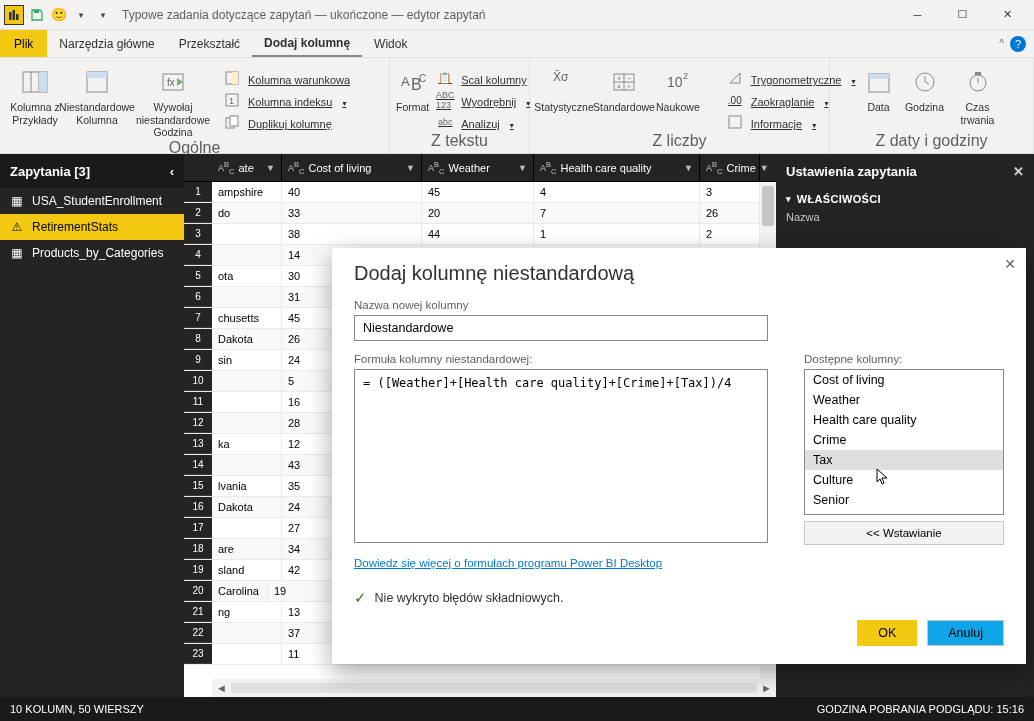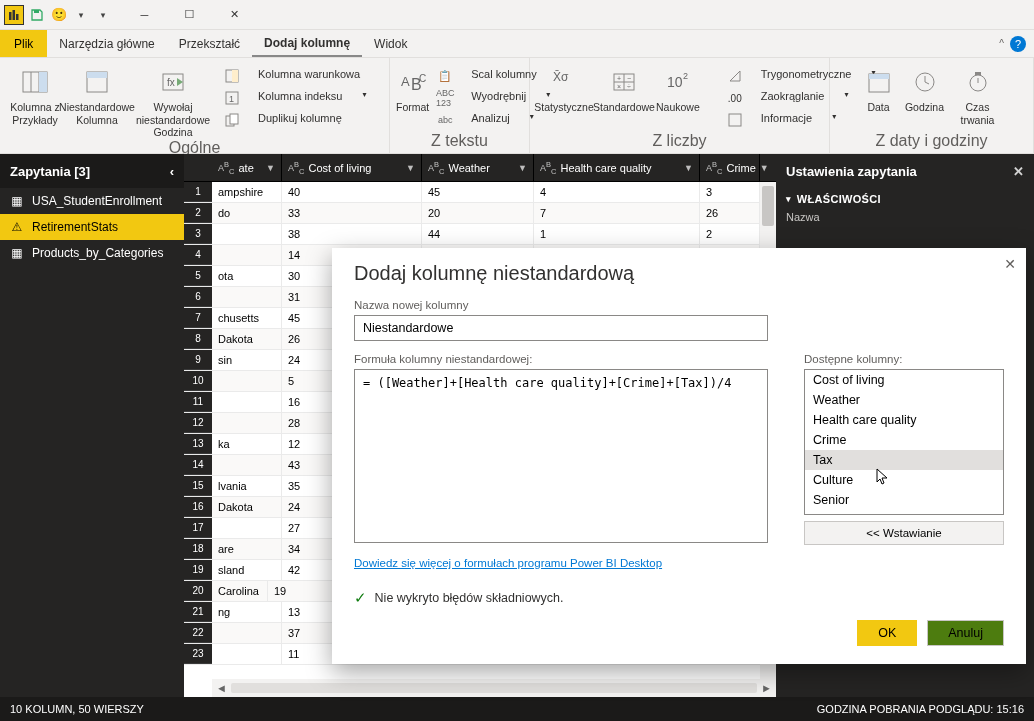--- a/index.html
+++ b/index.html
@@ -22,21 +22,21 @@
 .tabs-right { margin-left:auto; display:flex;align-items:center; padding-right:8px; gap:6px;}
 .help-circle { width:16px;height:16px;border-radius:50%;background:#0078d4;color:#fff;font-size:11px;display:flex;align-items:center;justify-content:center;}
 
 
 .ribbon { height: 96px; background:#f3f2f1; border-bottom:1px solid #e1dfdd; display:flex; }
 .ribbon-group { border-right:1px solid #e1dfdd; padding: 4px 6px 0; display:flex;flex-direction:column; }
 .ribbon-group-body { flex:1; display:flex; align-items:flex-start; gap:4px;}
 .ribbon-group-label { font-size:16px;color:#605e5c;text-align:center;padding-bottom:3px;}
 .rbtn-large { width:58px; display:flex;flex-direction:column;align-items:center;text-align:center;font-size:10.5px;color:#323130;line-height:1.2; padding-top:4px; cursor:pointer;}
 .rbtn-large .ricon { width:32px;height:32px;margin-bottom:3px; display:flex;align-items:center;justify-content:center;}
-.rbtn-small { display:flex;align-items:flex-start;gap:18px;font-size:11px;color:#323130;padding:2px 4px;height:22px; cursor:pointer;}
+.rbtn-small { display:flex;align-items:flex-end;gap:8px;font-size:11px;color:#323130;padding:2px 4px;height:22px; cursor:pointer;text-decoration:underline;}
 .rbtn-small .ricon { width:16px;height:16px;display:flex;align-items:center;justify-content:center;}
 .ribbon-col { display:flex;flex-direction:column;}
 svg { display:block; }
 
 
 .main { display:flex; height: 543px; }
 .sidebar { width:184px; background:#252423; color:#fff; display:flex;flex-direction:column;}
 .sidebar-header { height:34px; background:#1b1a19; display:flex;align-items:center;justify-content:space-between;padding:0 10px;font-size:13px;font-weight:600;}
 .sidebar-item { height:26px; display:flex;align-items:center;gap:8px;padding:0 10px;font-size:12px;cursor:pointer;}
 .sidebar-item.active { background:#f2c811; color:#000;}
@@ -80,21 +80,21 @@
 .dlg-formula { width:414px; height:174px; border:1px solid #8a8886; padding:6px 8px; font-family:Consolas,monospace; font-size:12px; resize:none;}
 .dlg-avail { width:200px;}
 .avail-list { border:1px solid #8a8886; height:146px; overflow-y:auto; font-size:12.5px;}
 .avail-item { padding:3px 8px; cursor:pointer;}
 .avail-item.hover { background:#e1dfdd;}
 .insert-btn { width:200px; text-align:center; padding:5px 0; border:1px solid #c8c6c4; background:#f3f2f1; font-size:11.5px; margin-top:6px; cursor:pointer;}
 .dlg-link { font-size:11.5px; color:#0078d4; text-decoration:underline; margin-top:10px; display:inline-block; cursor:pointer;}
 .dlg-status { display:flex;align-items:center;gap:8px; margin-top:18px; font-size:12.5px; color:#323130;}
 .check { color:#107c10; font-size:15px;}
 .dlg-buttons { position:absolute; bottom:18px; right:22px; display:flex; gap:10px;}
-.btn { padding:5px 20px; font-size:12.5px; border:1px solid #c8c6c4; background:#4d7c0f; cursor:pointer;}
+.btn { padding:5px 20px; font-size:12.5px; border:1px solid #c8c6c4; background:#0ea5e9; cursor:pointer;}
 .btn.primary { background:#f2c811; border-color:#f2c811;}
 .cursor-ptr { position:absolute; left:876px; top:468px; font-size:14px; color:#000; pointer-events:none;}
 </style>
 </head>
 <body>
 
 <div class="titlebar">
   <div class="app-icon">
     <svg width="12" height="12" viewBox="0 0 12 12">
         <rect x="1" y="3" width="2.5" height="8" fill="#333"></rect>
@@ -106,20 +106,21 @@
     <div class="qat-btn">
         <svg width="14" height="14" viewBox="0 0 14 14">
           <path d="M2 2h8l2 2v8H2z" fill="none" stroke="#3a6" stroke-width="1.3"></path>
           <rect x="4" y="2" width="5" height="3" fill="#3a6"></rect>
         </svg>
       </div>
     <div class="qat-btn">🙂</div>
     <div class="qat-btn" style="font-size:9px;">▾</div>
     <div class="qat-btn" style="font-size:9px;">▾</div>
   </div>
+  <div class="title-text">Typowe zadania dotyczące zapytań — ukończone — edytor zapytań</div>
   <div class="win-controls">
     <div class="win-btn">─</div>
     <div class="win-btn">☐</div>
     <div class="win-btn">✕</div>
   </div>
 </div>
 
 <div class="tabs-row">
   <div class="file-tab">Plik</div>
   <div class="tab">Narzędzia główne</div>

